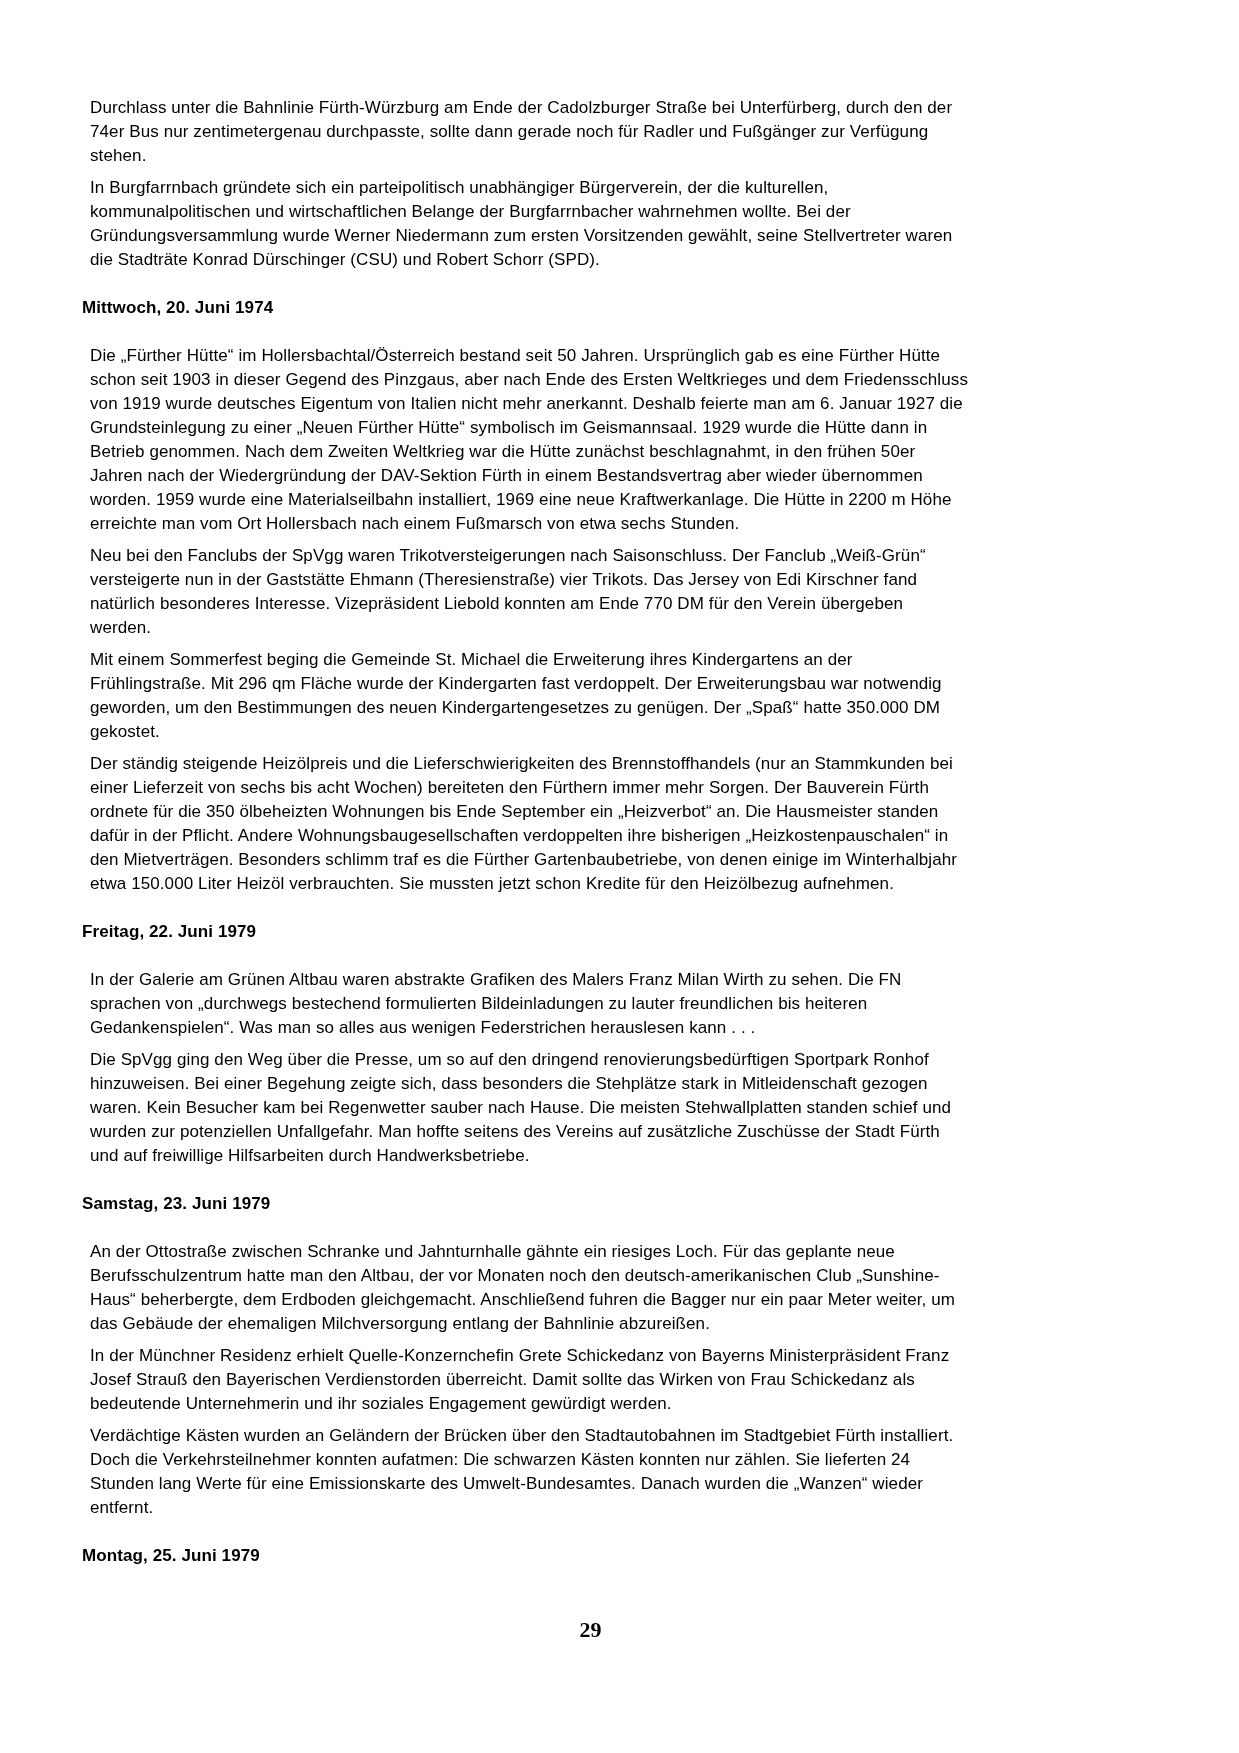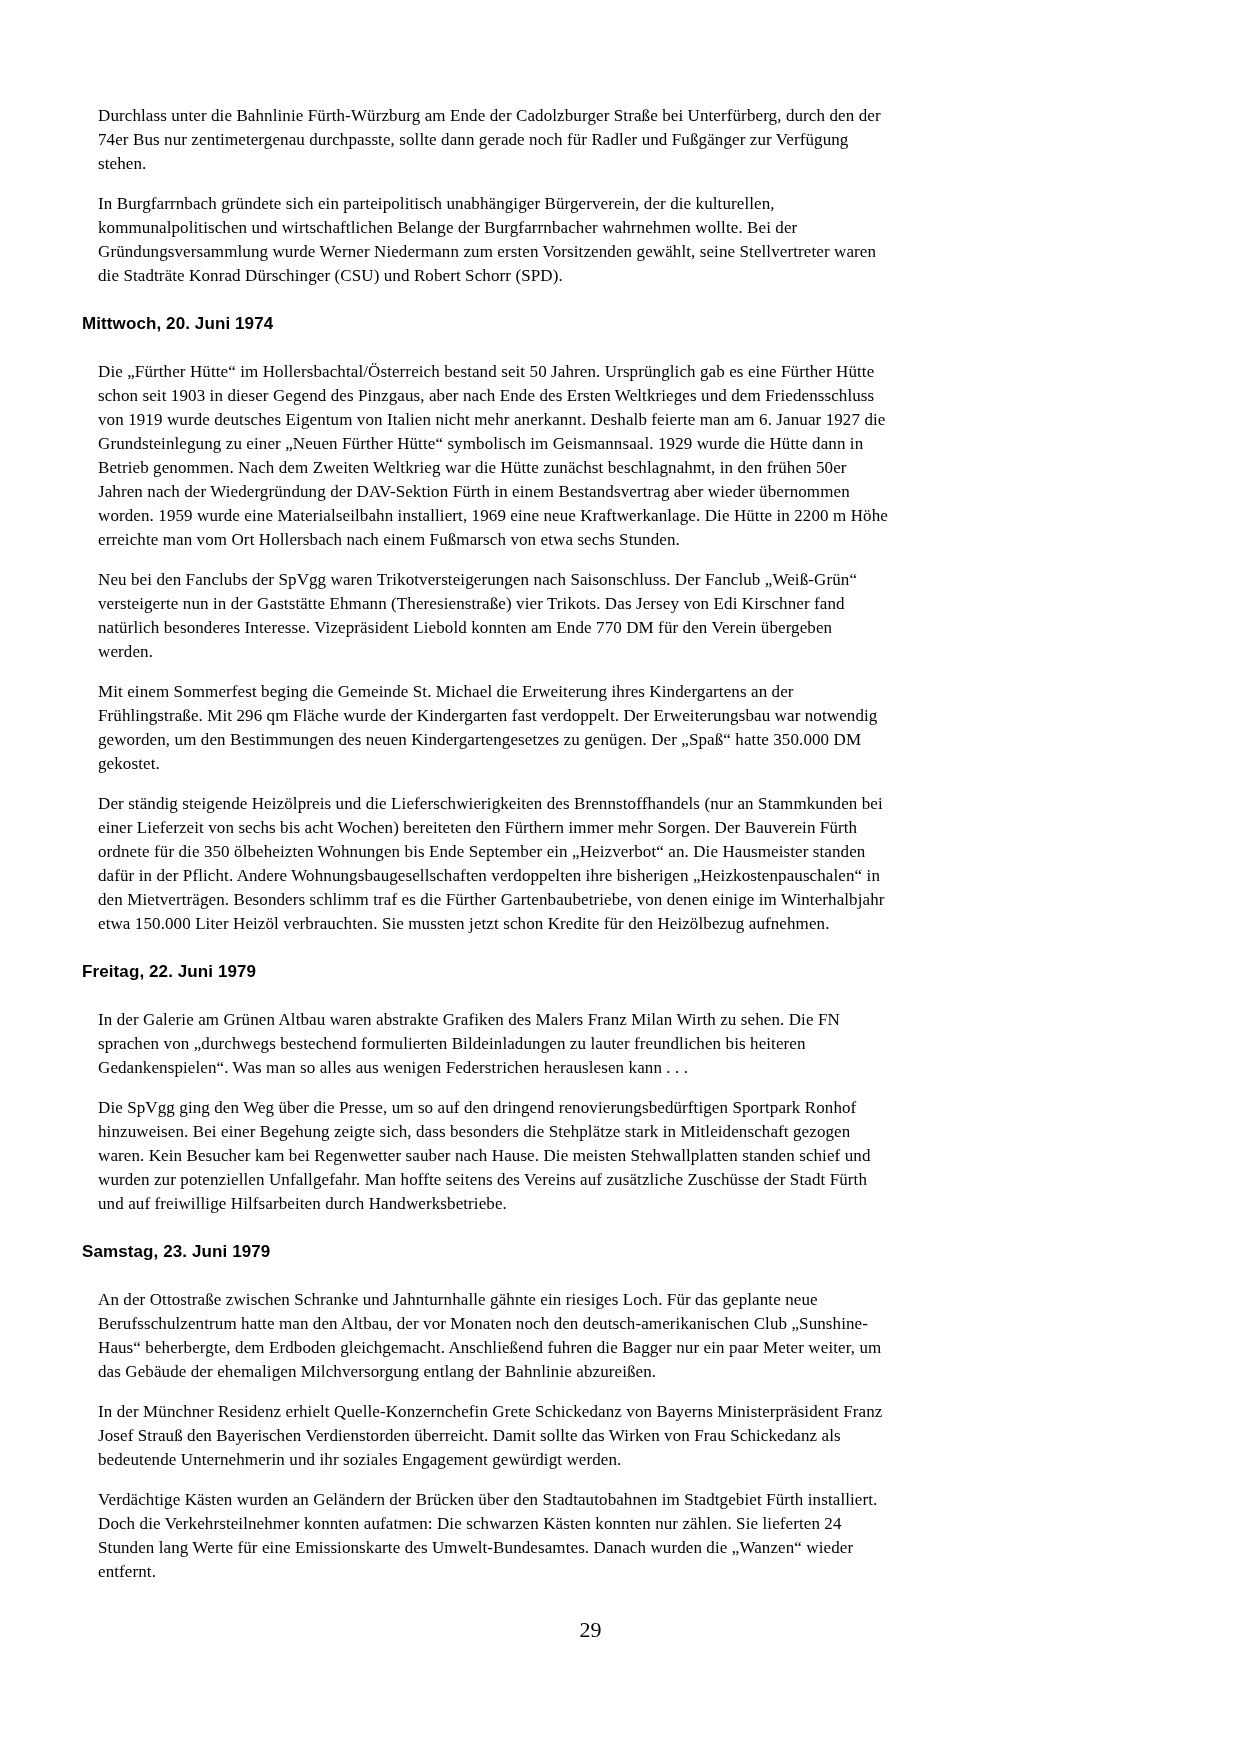--- a/index.html
+++ b/index.html
@@ -15,32 +15,33 @@
     overflow: hidden;
   }
   .page-body {
     width: 1085px;
     font-family: "Liberation Sans", "DejaVu Sans", sans-serif;
     font-size: 17px;
     line-height: 24px;
     white-space: pre-line;
     letter-spacing: 0.1px;
   }
-  .page-body .paragraph { margin: 16px; font-family: Liberation Serif, serif; }
+  .page-body .paragraph { margin: 8px; }
   .page-body .heading   { font-weight: 700; margin: 24px 0; }
   .page-footer {
     position: absolute;
     left: 0;
     top: 1616px;
     width: 1181px;
     text-align: center;
     font-family: "Liberation Serif", "DejaVu Serif", serif;
     font-size: 22px;
     line-height: 28px;
     color: #000000;
+    font-weight: bold;
   }
 </style>
 </head>
 <body>
 
 <div class="page">
   <div class="page-body"><div class="paragraph">Durchlass unter die Bahnlinie Fürth-Würzburg am Ende der Cadolzburger Straße bei Unterfürberg, durch den der
 74er Bus nur zentimetergenau durchpasste, sollte dann gerade noch für Radler und Fußgänger zur Verfügung
 stehen.</div><div class="paragraph">In Burgfarrnbach gründete sich ein parteipolitisch unabhängiger Bürgerverein, der die kulturellen,
 kommunalpolitischen und wirtschaftlichen Belange der Burgfarrnbacher wahrnehmen wollte. Bei der
@@ -70,15 +71,15 @@
 waren. Kein Besucher kam bei Regenwetter sauber nach Hause. Die meisten Stehwallplatten standen schief und
 wurden zur potenziellen Unfallgefahr. Man hoffte seitens des Vereins auf zusätzliche Zuschüsse der Stadt Fürth
 und auf freiwillige Hilfsarbeiten durch Handwerksbetriebe.</div><div class="heading">Samstag, 23. Juni 1979</div><div class="paragraph">An der Ottostraße zwischen Schranke und Jahnturnhalle gähnte ein riesiges Loch. Für das geplante neue
 Berufsschulzentrum hatte man den Altbau, der vor Monaten noch den deutsch-amerikanischen Club „Sunshine-
 Haus“ beherbergte, dem Erdboden gleichgemacht. Anschließend fuhren die Bagger nur ein paar Meter weiter, um
 das Gebäude der ehemaligen Milchversorgung entlang der Bahnlinie abzureißen.</div><div class="paragraph">In der Münchner Residenz erhielt Quelle-Konzernchefin Grete Schickedanz von Bayerns Ministerpräsident Franz
 Josef Strauß den Bayerischen Verdienstorden überreicht. Damit sollte das Wirken von Frau Schickedanz als
 bedeutende Unternehmerin und ihr soziales Engagement gewürdigt werden.</div><div class="paragraph">Verdächtige Kästen wurden an Geländern der Brücken über den Stadtautobahnen im Stadtgebiet Fürth installiert.
 Doch die Verkehrsteilnehmer konnten aufatmen: Die schwarzen Kästen konnten nur zählen. Sie lieferten 24
 Stunden lang Werte für eine Emissionskarte des Umwelt-Bundesamtes. Danach wurden die „Wanzen“ wieder
-entfernt.</div></div>
+entfernt.</div><div class="heading">Montag, 25. Juni 1979</div></div>
   <div class="page-footer">29</div>
 </div>
 
 </body></html>

